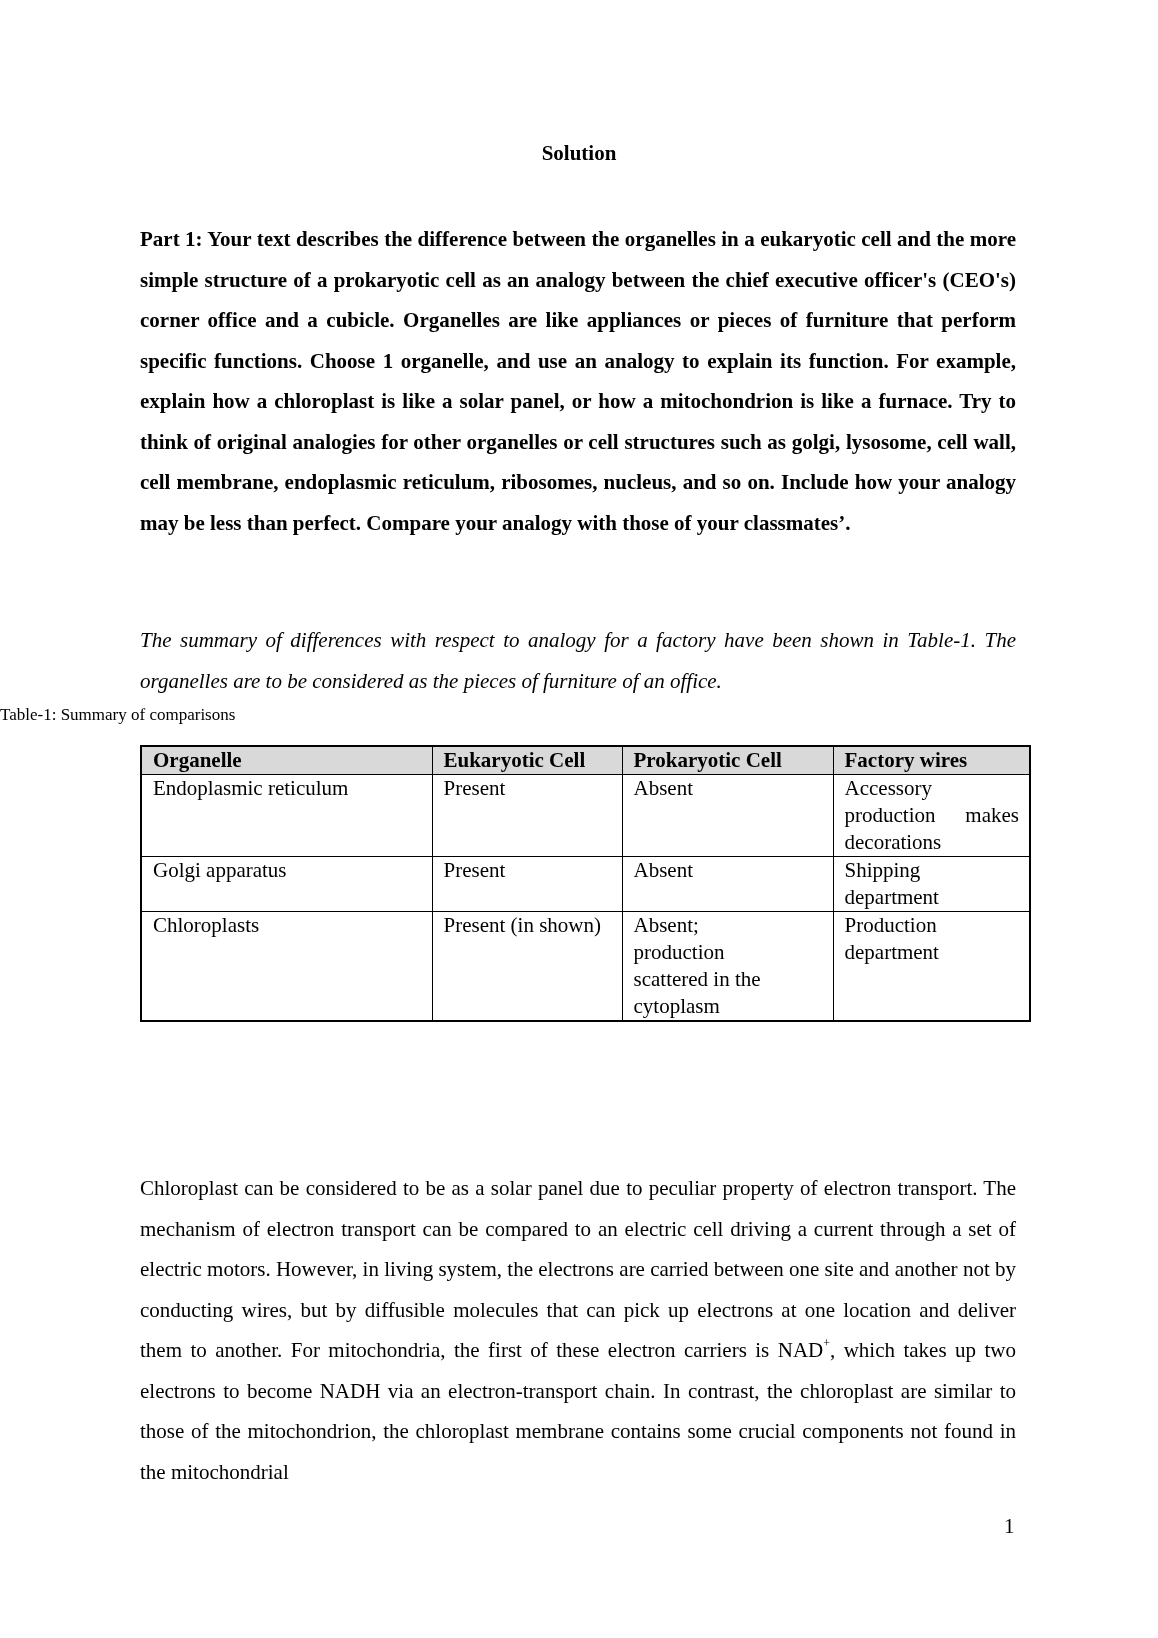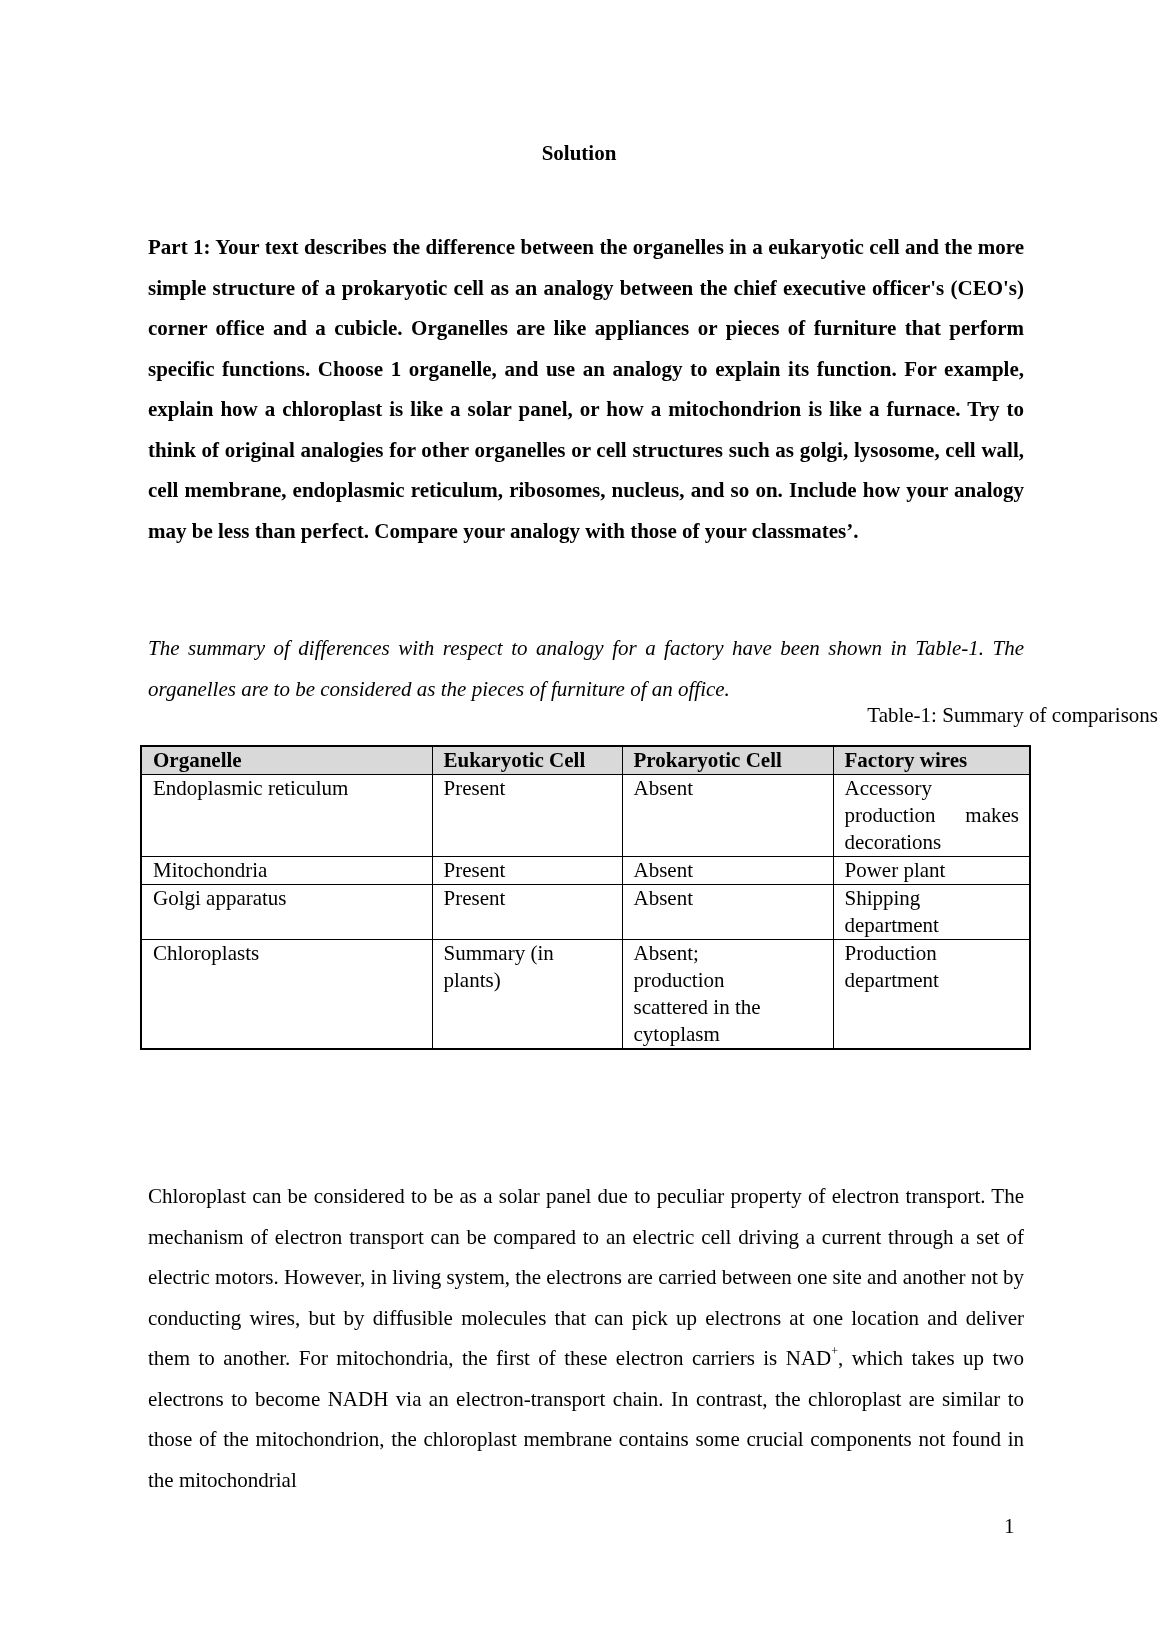--- a/index.html
+++ b/index.html
@@ -2,26 +2,26 @@
 <html><head>
   <meta charset="utf-8">
   <style>
     html, body { margin: 0; padding: 0; background: #ffffff; }
     body { width: 1158px; height: 1638px; position: relative; overflow: hidden;
            font-family: "Liberation Serif", "DejaVu Serif", serif; color: #000; }
     .page { position: absolute; left: 0; top: 0; width: 1158px; height: 1638px; background: #fff; }
     .title { position: absolute; left: 0; width: 1158px; top: 139px; text-align: center;
              font-weight: bold; font-size: 21px; line-height: 28px; }
     .para { position: absolute; left: 140px; width: 876px; font-size: 21px;
-            line-height: 40.5px; text-align: justify; margin: 8px; }
+            line-height: 40.5px; text-align: justify; margin: 0; }
     .para.bold { font-weight: bold; }
     .q-para { top: 219px; }
     .intro-para { top: 620px; font-style: italic; }
-    .caption { position: absolute; left: 0; width: 1158px; top: 701px; text-align: right;
-               font-size: 21px; line-height: 28px; }
+    .caption { position: absolute; left: 0; width: 1158px; top: 701px; text-align: left;
+               font-size: 17px; line-height: 28px; }
     table.cmp { position: absolute; left: 140px; top: 745px; width: 889px;
                 border-collapse: collapse; font-size: 21px; line-height: 27px;
                 border: 2px solid #000; table-layout: fixed; }
     table.cmp th, table.cmp td { border: 1px solid #000; vertical-align: top;
                 padding: 0 10px 0 11px; text-align: left; }
     table.cmp th { background: #d9d9d9; font-weight: bold; height: 27px; margin-left: 34px; }
     table.cmp td.just { text-align: justify; }
     .c1 { width: 291px; } .c2 { width: 190px; } .c3 { width: 211px; } .c4 { width: 197px; }
     .body-para { top: 1168px; }
     sup { font-size: 12px; line-height: 0; position: relative; top: -2px; }
@@ -54,37 +54,31 @@
         <th>Factory wires</th>
       </tr>
     </thead>
     <tbody>
       <tr style="height:81px">
         <td>Endoplasmic reticulum</td>
         <td>Present</td>
         <td>Absent</td>
         <td class="just">Accessory production makes decorations</td>
       </tr>
-      <tr style="height:27px">
-        <td>Mitochondria</td>
-        <td>Present</td>
-        <td>Absent</td>
-        <td>Power plant</td>
-      </tr>
       <tr style="height:54px">
         <td>Golgi apparatus</td>
         <td>Present</td>
         <td>Absent</td>
         <td style="width:120px">
             <span style="display:block;width:110px">Shipping department</span>
           </td>
       </tr>
       <tr style="height:81px">
         <td>Chloroplasts</td>
-        <td>Summary (in plants)</td>
+        <td>Present (in shown)</td>
         <td>
             <span style="display:block;width:150px">Absent; production scattered in the cytoplasm</span>
           </td>
         <td>
             <span style="display:block;width:110px">Production department</span>
           </td>
       </tr>
     </tbody>
   </table>
 

